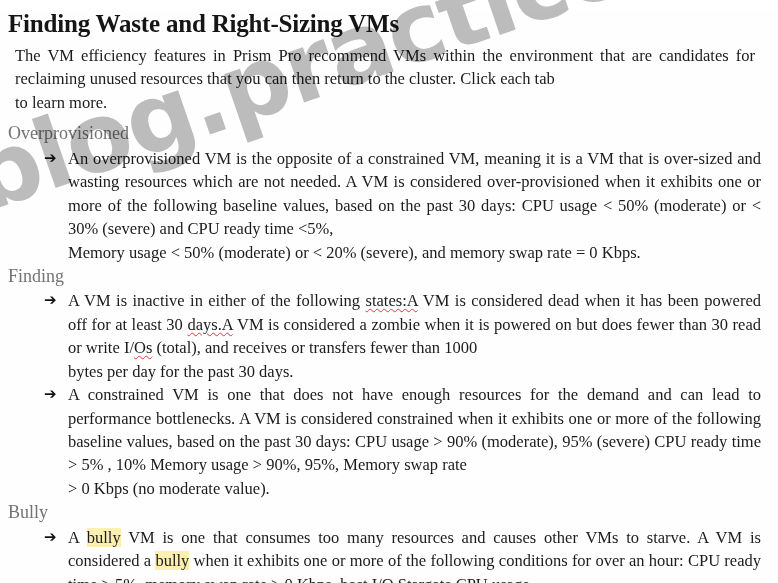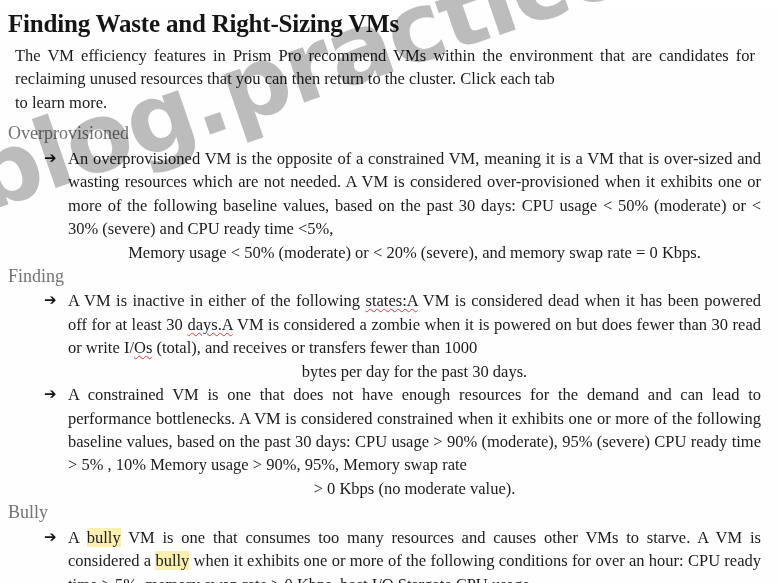--- a/index.html
+++ b/index.html
@@ -91,21 +91,21 @@
   }
   .bullet-text {
     flex: 1 1 auto;
     font-size: 16.5px;
     line-height: 1.42;
     text-align: justify;
     text-justify: inter-word;
     color: #1b1b1b;
     padding-right: 1px;
   }
-  .bullet-text .lastline { display: block; text-align: center; }
+  .bullet-text .lastline { display: block; text-align: left; }
 
   mark.hl {
     background: #fbf0b2;
     color: #1b1b1b;
     padding: 0;
   }
 
   .sq {
     text-decoration: underline;
     text-decoration-style: wavy;

